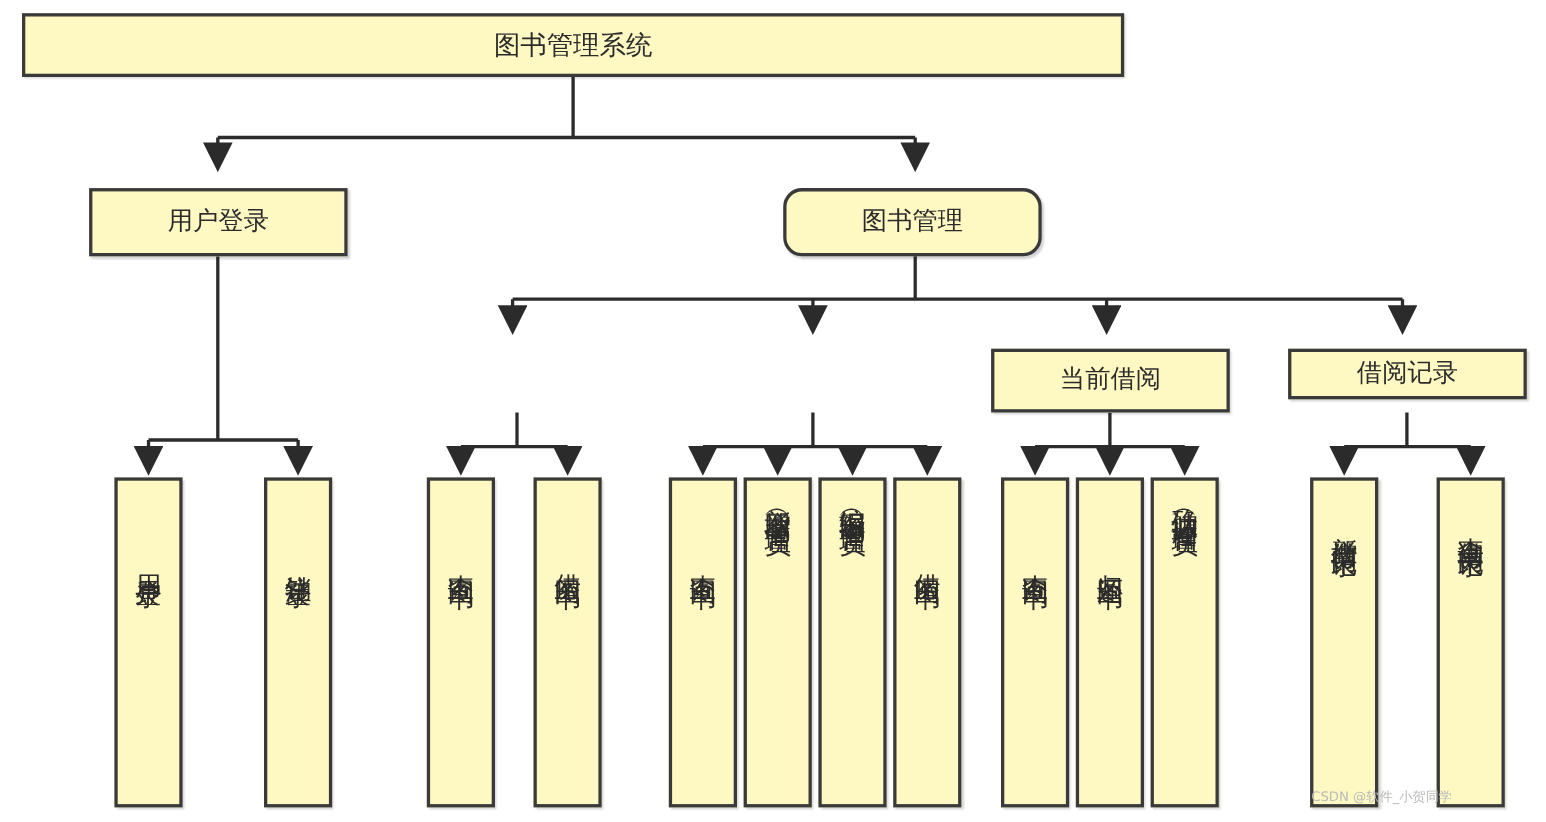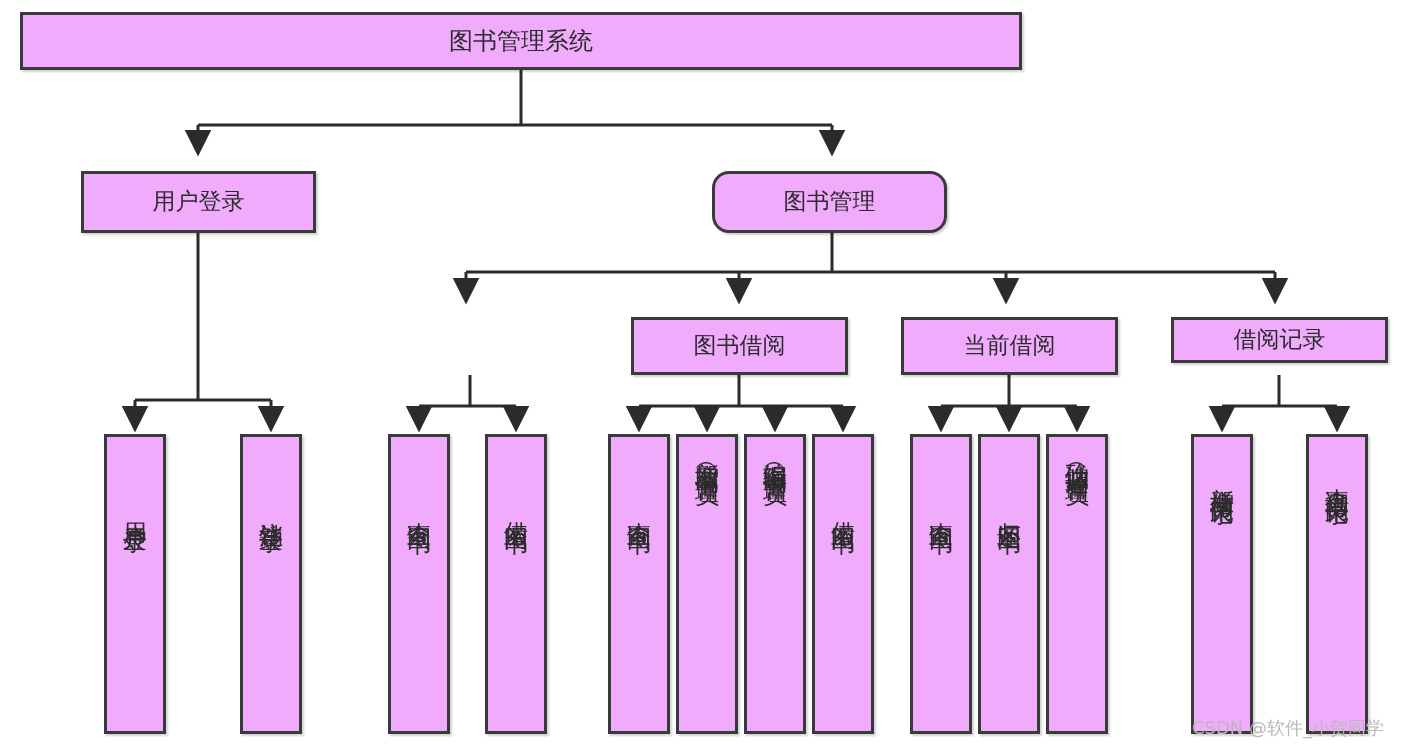--- a/index.html
+++ b/index.html
@@ -22,21 +22,21 @@
     position: absolute;
     left: 0;
     top: 0;
     width: 1405px;
     height: 747px;
     pointer-events: none;
   }
   .node {
     position: absolute;
     box-sizing: border-box;
-    background: #f0abfc;
+    background: #fef9c3;
     border: 3px solid #3a3a3a;
     display: flex;
     align-items: center;
     justify-content: center;
     box-shadow: 2px 2px 2px rgba(0,0,0,0.18);
   }
   .node .label {
     color: #2b2b2b;
     text-align: center;
     letter-spacing: 0px;
@@ -64,21 +64,21 @@
     white-space: nowrap;
   }
   .node.vert.mid .label {
     margin-top: 60px;
   }
   .node.vert.mid2 .label {
     margin-top: 26px;
   }
   .watermark {
     position: absolute;
-    font-size: 18px;
+    font-size: 12px;
     color: #b9b9b9;
     white-space: nowrap;
     font-family: "DejaVu Sans", "Liberation Sans", sans-serif;
   }
 </style>
 </head>
 <body>
 
 <div id="canvas">
 
@@ -136,23 +136,20 @@
     <span class="label">图书管理系统</span>
   </div>
 
   <div class="node horiz" style="left:81px; top:171px; width:235px; height:62px;">
     <span class="label">用户登录</span>
   </div>
   <div class="node horiz" style="left:712px; top:171px; width:235px; height:62px;border-radius:17px;">
     <span class="label">图书管理</span>
   </div>
 
-  <div class="node horiz" style="left:631px; top:317px; width:217px; height:58px;">
-    <span class="label">图书借阅</span>
-  </div>
   <div class="node horiz" style="left:901px; top:317px; width:217px; height:58px;">
     <span class="label">当前借阅</span>
   </div>
   <div class="node horiz" style="left:1171px; top:317px; width:217px; height:46px;">
     <span class="label">借阅记录</span>
   </div>
 
   <div class="node vert mid" style="left:104px; top:434px; width:62px; height:300px;">
     <span class="label">用户登录</span>
   </div>

